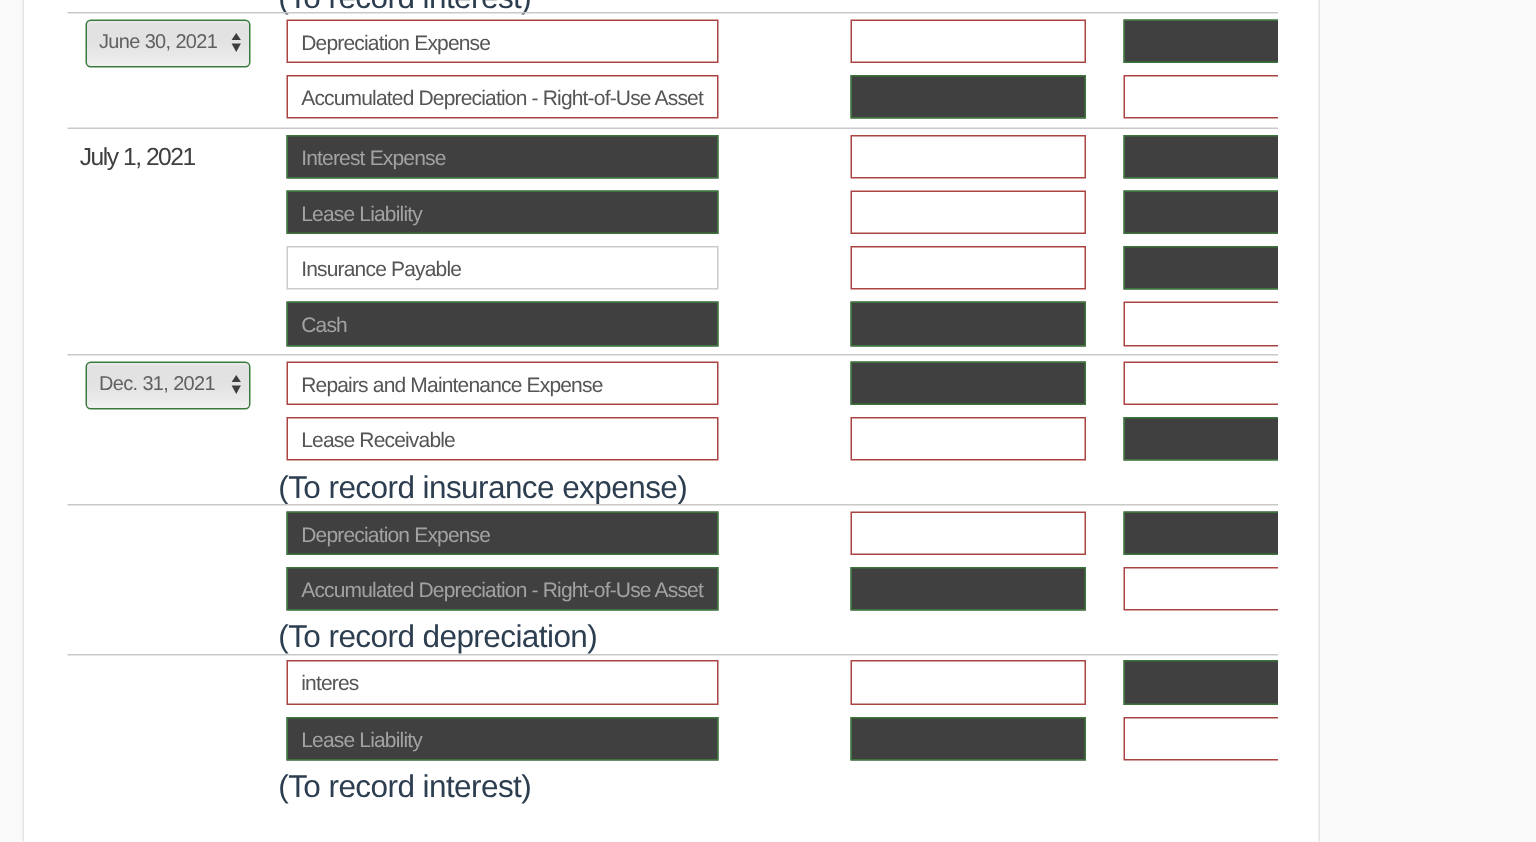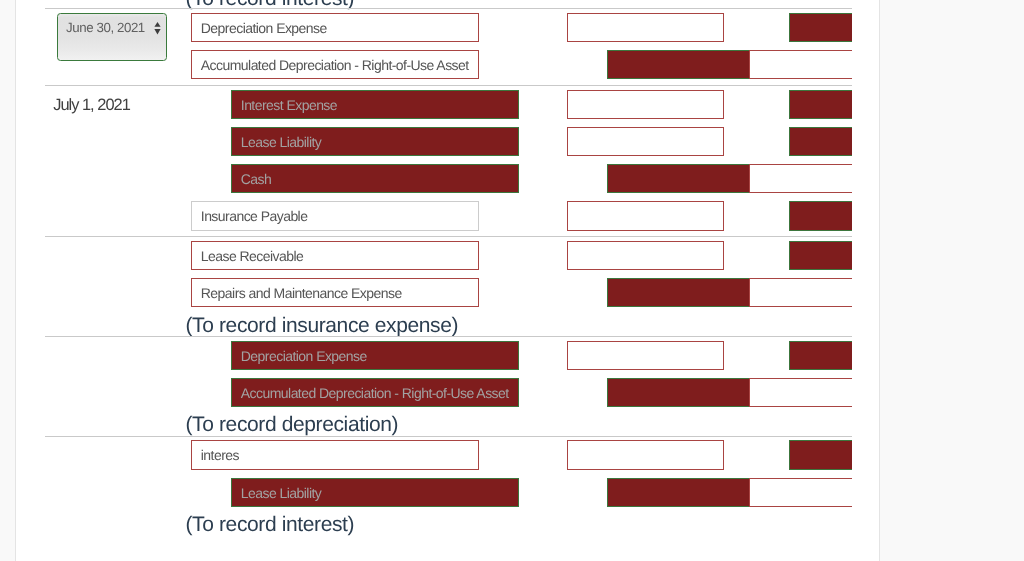--- a/index.html
+++ b/index.html
@@ -42,21 +42,21 @@
     position:absolute;left:8.2px;top:9.6px;
     font-size:16.4px;
     letter-spacing:-0.98px;
     color:#404040;
     line-height:19px;
     white-space:nowrap;
   }
   
   .dateselect{
     position:absolute;left:12.0px;top:3.5px;
-    width:109.5px;height:48px;
+    width:109.5px;height:32px;
     box-sizing:border-box;
     border:1px solid #3a7a3c;
     border-radius:3.5px;
     background:linear-gradient(to bottom,#eaeaea 0%,#e1e1e1 8%,#e3e3e3 50%,#eaeaea 80%,#f1f1f1 100%);
     font-family:"Liberation Sans",sans-serif;
     font-size:13.3px;
     letter-spacing:-0.42px;
     color:#606060;
     line-height:28.5px;
     padding:0 0 0 8.0px;
@@ -90,21 +90,21 @@
     overflow:hidden;
     color:#555;
   }
   .c1{left:146px;width:288px;}
   .c2{left:522px;width:157px;}
   .c3{left:704px;width:157px;}
 
   .bd-red{border-color:#a94442;}
   .bd-green{border-color:#3c763d;}
   .bd-grey{border-color:#cccccc;}
-  .bg-grey{background:#7f1d1d;margin-left:40px;}
+  .bg-grey{background:#404040;}
   .ph{color:#a2a2a2;}
 
   .caption{
     position:relative;
     font-size:21px;
     letter-spacing:-0.38px;
     color:#2c3e50;
     line-height:16px;
     padding:10.1px 0 0 140.5px;
     margin-bottom:-3.3px;
@@ -150,42 +150,49 @@
           <div class="cell c1 bd-green bg-grey"><span class="ph">Interest Expense</span></div>
           <div class="cell c2 bd-red"><span></span></div>
           <div class="cell c3 bd-green bg-grey"><span class="ph"></span></div>
         </div>
         <div class="row">
           <div class="cell c1 bd-green bg-grey"><span class="ph">Lease Liability</span></div>
           <div class="cell c2 bd-red"><span></span></div>
           <div class="cell c3 bd-green bg-grey"><span class="ph"></span></div>
         </div>
         <div class="row">
+          <div class="cell c1 bd-grey"><span>Insurance Payable</span></div>
+          <div class="cell c2 bd-red"><span></span></div>
+          <div class="cell c3 bd-green bg-grey"><span class="ph"></span></div>
+        </div>
+        <div class="row">
           <div class="cell c1 bd-green bg-grey"><span class="ph">Cash</span></div>
           <div class="cell c2 bd-green bg-grey"><span class="ph"></span></div>
           <div class="cell c3 bd-red"><span></span></div>
         </div>
-        <div class="row">
-          <div class="cell c1 bd-grey"><span>Insurance Payable</span></div>
-          <div class="cell c2 bd-red"><span></span></div>
-          <div class="cell c3 bd-green bg-grey"><span class="ph"></span></div>
-        </div>
-      </div>
-    </div>
-    <div class="sect">
-      <div class="rows">
+      </div>
+    </div>
+    <div class="sect">
+      <div class="dateselect">
+        <span>Dec. 31, 2021</span>
+        <span class="arrows"><svg width="7" height="13.6" viewBox="0 0 7 13.6">
+                <path d="M3.5 0 L6.6 4.7 L0.4 4.7 Z" fill="#3d3d3d"></path>
+                <path d="M3.5 12.6 L6.6 7.0 L0.4 7.0 Z" fill="#3d3d3d"></path>
+              </svg></span>
+      </div>
+      <div class="rows">
+        <div class="row">
+          <div class="cell c1 bd-red"><span>Repairs and Maintenance Expense</span></div>
+          <div class="cell c2 bd-green bg-grey"><span class="ph"></span></div>
+          <div class="cell c3 bd-red"><span></span></div>
+        </div>
         <div class="row">
           <div class="cell c1 bd-red"><span>Lease Receivable</span></div>
           <div class="cell c2 bd-red"><span></span></div>
           <div class="cell c3 bd-green bg-grey"><span class="ph"></span></div>
-        </div>
-        <div class="row">
-          <div class="cell c1 bd-red"><span>Repairs and Maintenance Expense</span></div>
-          <div class="cell c2 bd-green bg-grey"><span class="ph"></span></div>
-          <div class="cell c3 bd-red"><span></span></div>
         </div>
       </div>
       <div class="caption">(To record insurance expense)</div>
     </div>
     <div class="sect">
       <div class="rows">
         <div class="row">
           <div class="cell c1 bd-green bg-grey"><span class="ph">Depreciation Expense</span></div>
           <div class="cell c2 bd-red"><span></span></div>
           <div class="cell c3 bd-green bg-grey"><span class="ph"></span></div>

